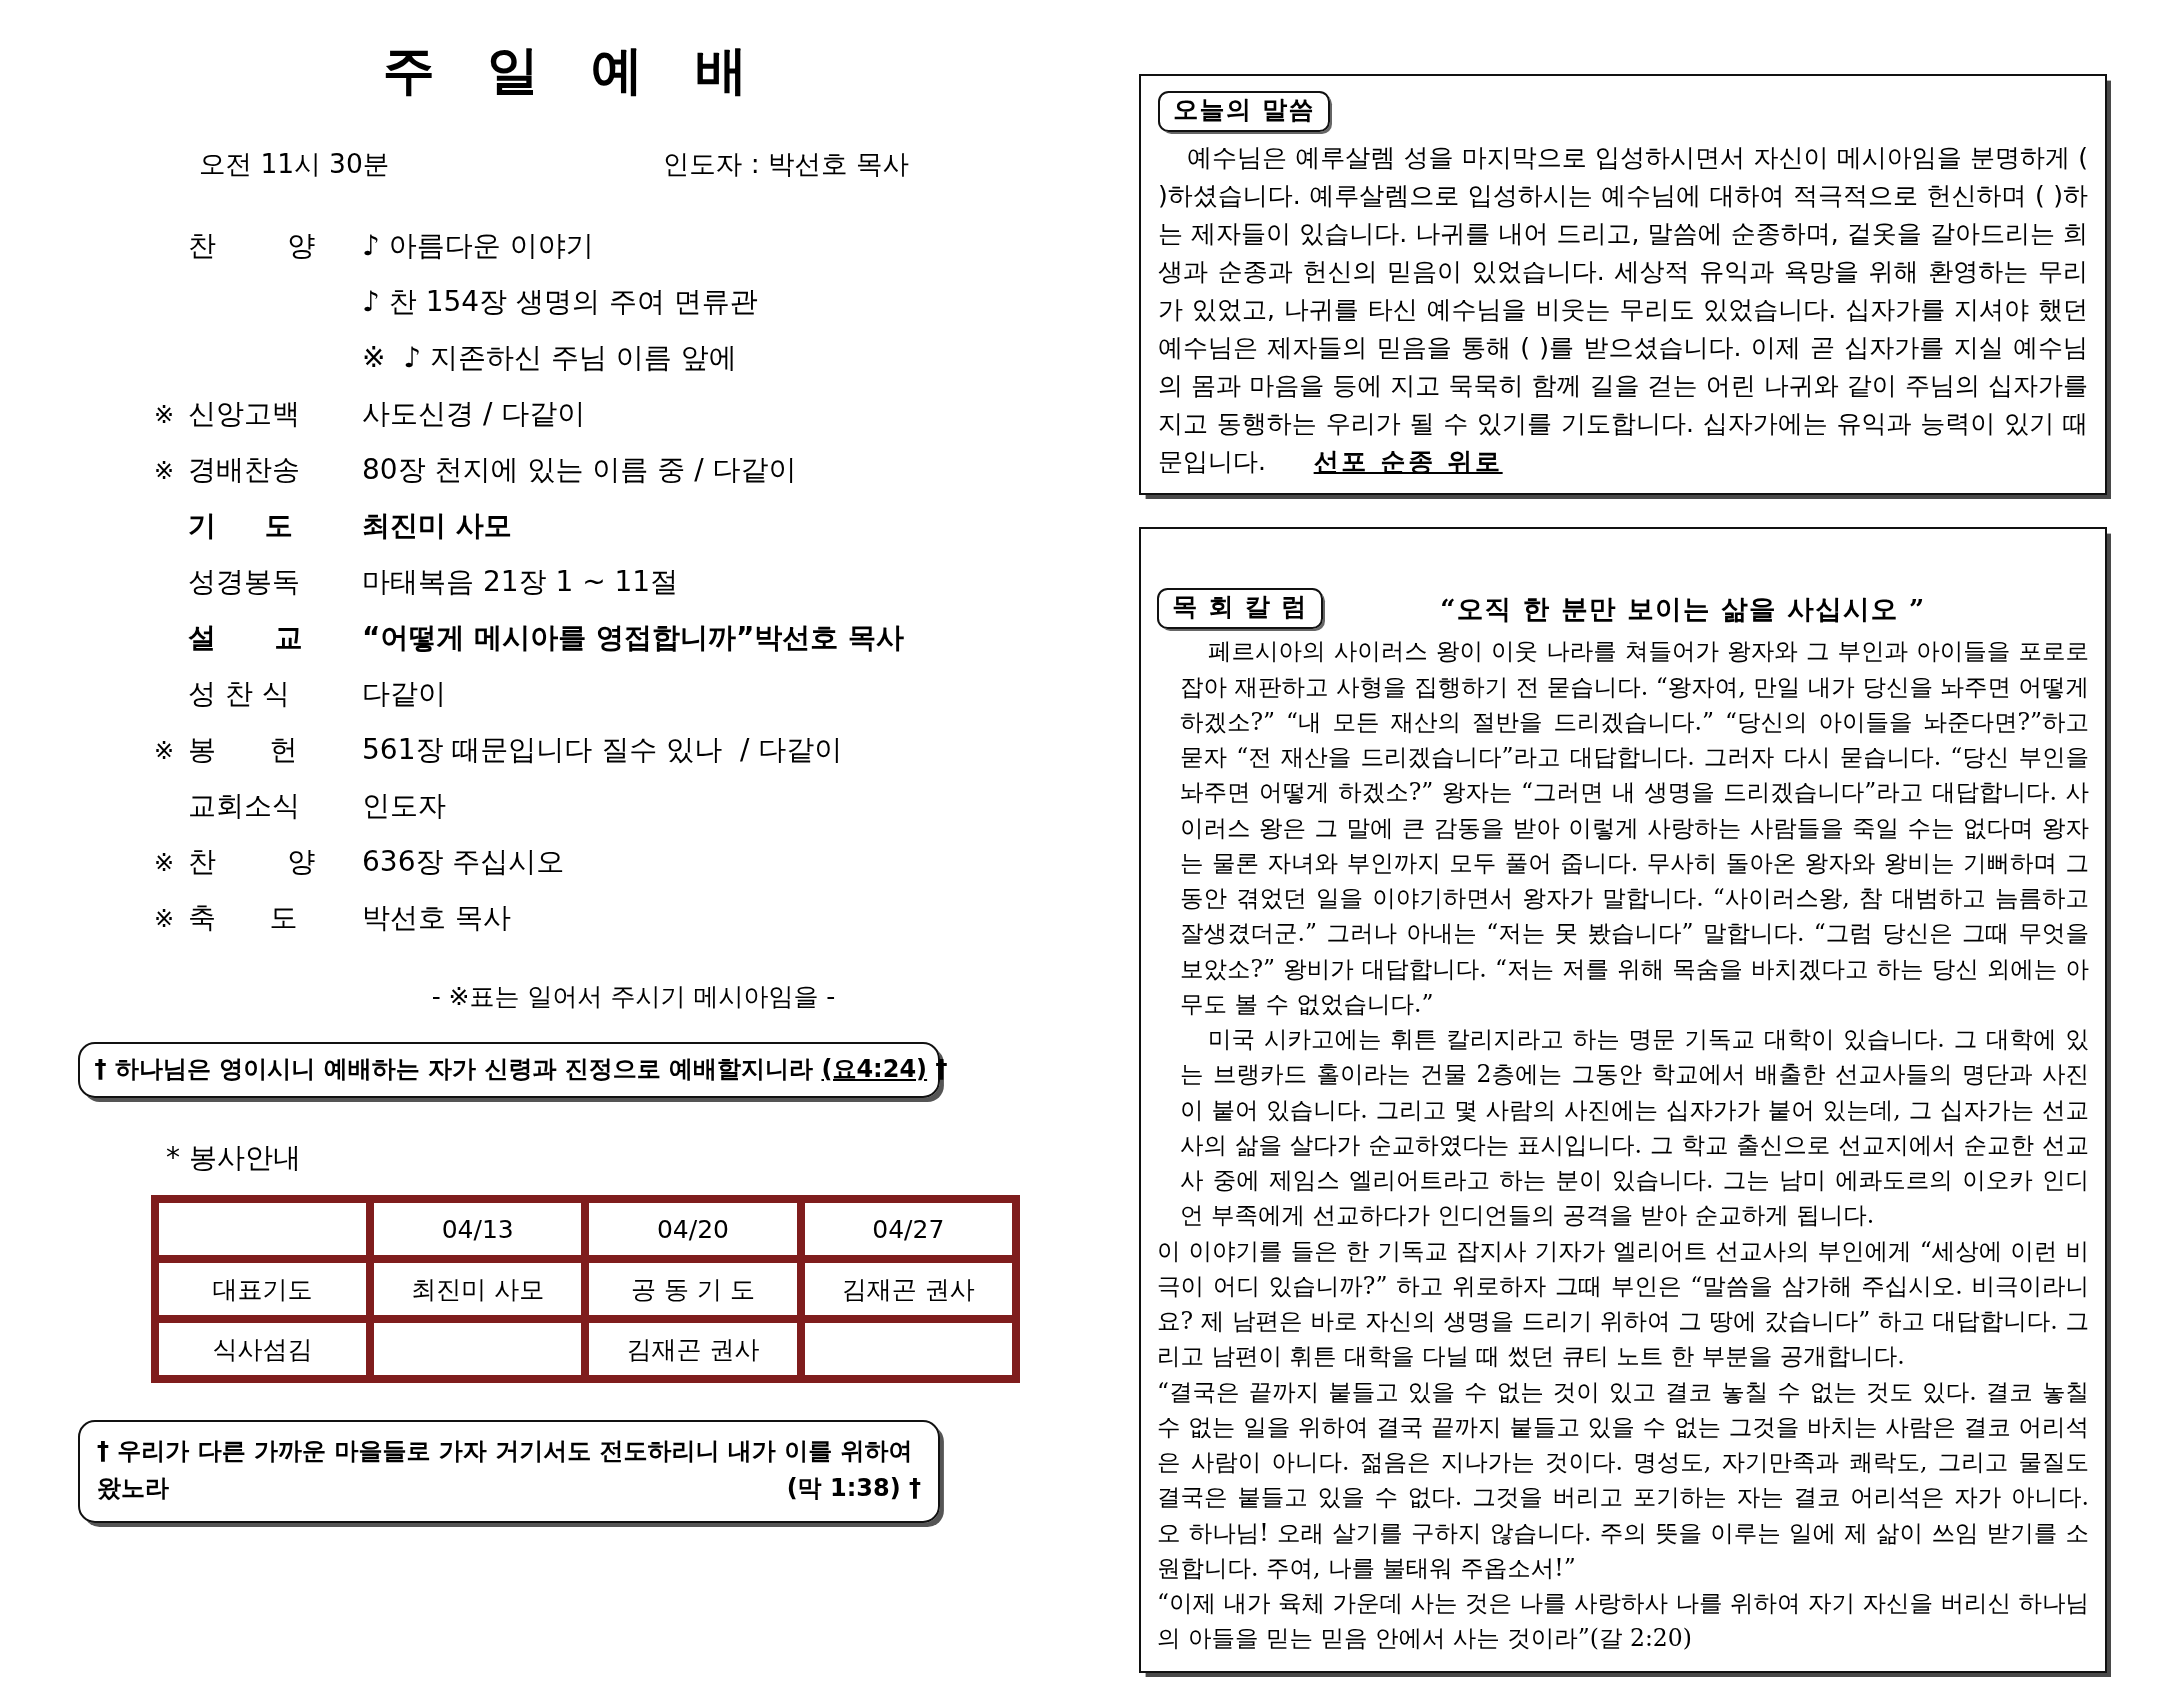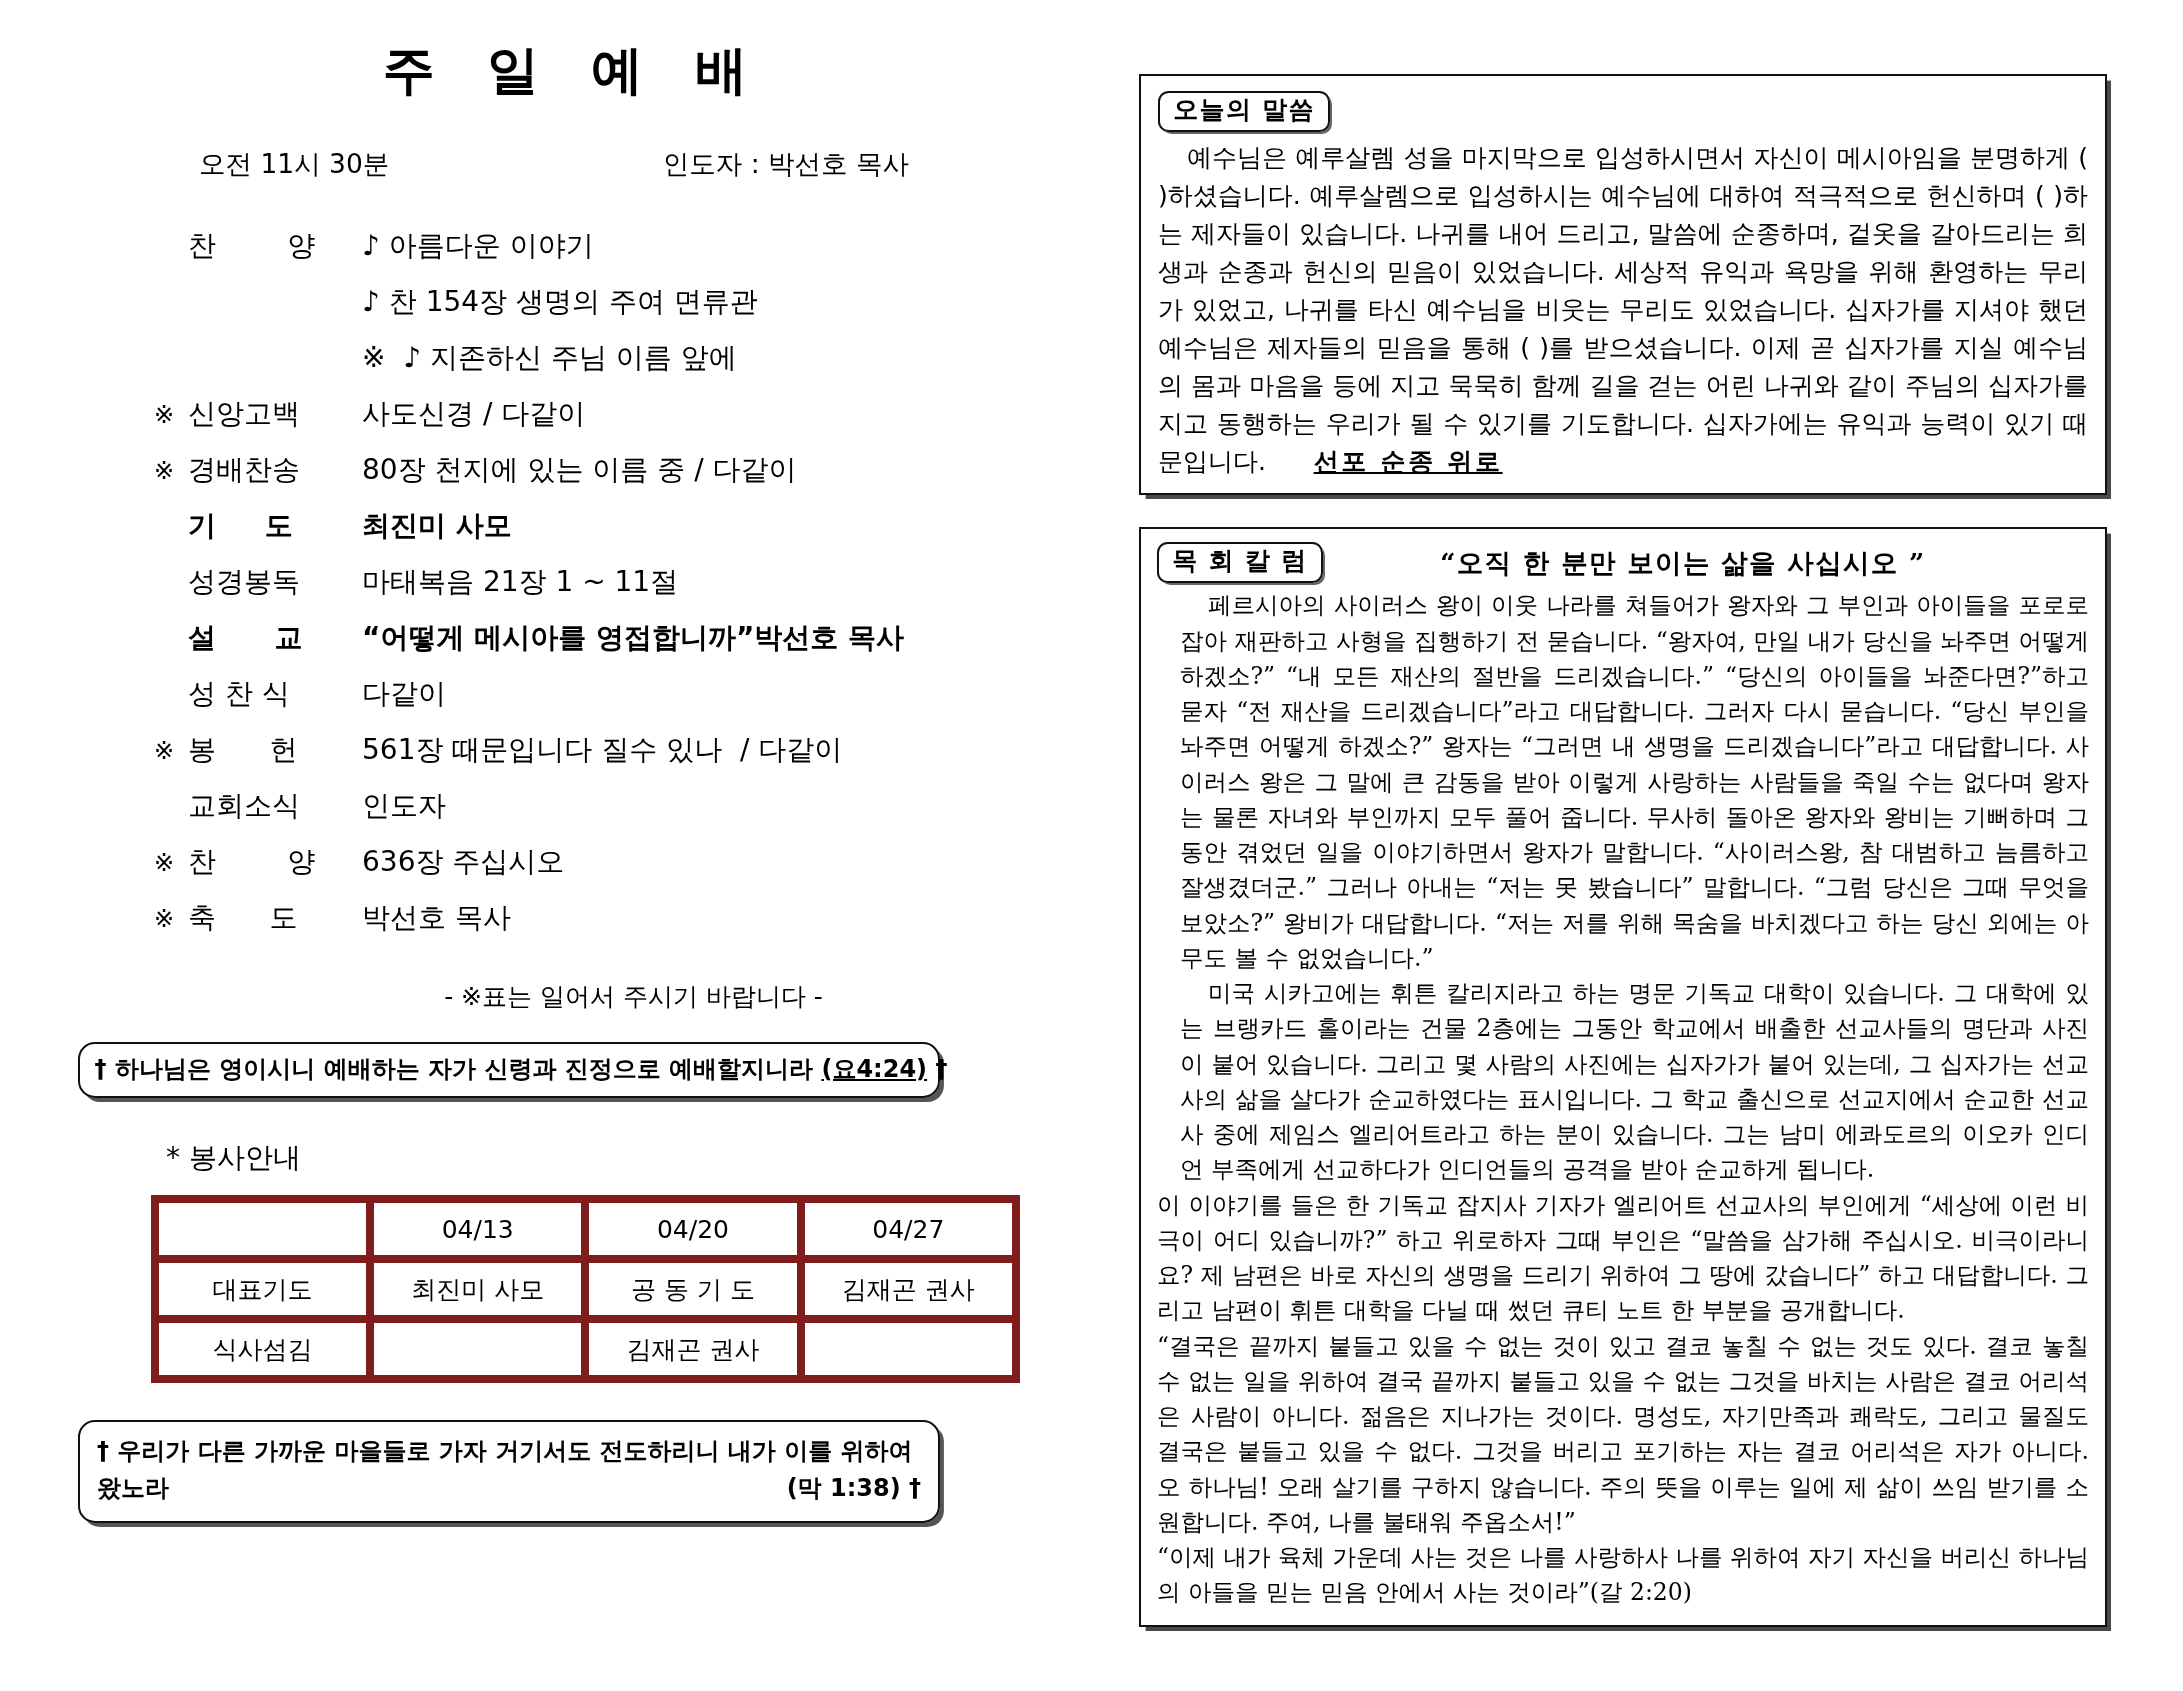--- a/index.html
+++ b/index.html
@@ -186,20 +186,21 @@
   .answers { text-decoration: underline; font-weight: 700; letter-spacing: 2.7px; }
 
   .panel-column {
     margin-top: 32px;
     width: 968px;
     padding: 13.3px 16px 14.6px 16px;
   }
   .column-head {
     display: flex;
     align-items: center;
+    margin-top: 46px;
   }
   .column-title {
     flex: 1 1 auto;
     text-align: center;
     font-size: 26.5px;
     font-weight: 700;
     font-family: "DejaVu Serif", serif;
     letter-spacing: 1.3px;
     padding-right: 46px;
   }
@@ -290,21 +291,21 @@
         <span class="ord-label">찬        양</span>
         <span class="ord-value">636장 주십시오</span>
       </div>
       <div class="order-row">
         <span class="ord-mark">※</span>
         <span class="ord-label">축      도</span>
         <span class="ord-value">박선호 목사</span>
       </div>
     </div>
 
-    <div class="note-line">- ※표는 일어서 주시기 바랍니다 -</div>
+    <div class="note-line">- ※표는 일어서 주시기 메시아임을 -</div>
 
     <div class="verse-box">
       <span>†</span>
       <span>하나님은 영이시니 예배하는 자가 신령과 진정으로 예배할지니라</span>
       <span class="ref">(요4:24)</span>
       <span>†</span>
     </div>
 
     <div class="section-label">* 봉사안내</div>
 

